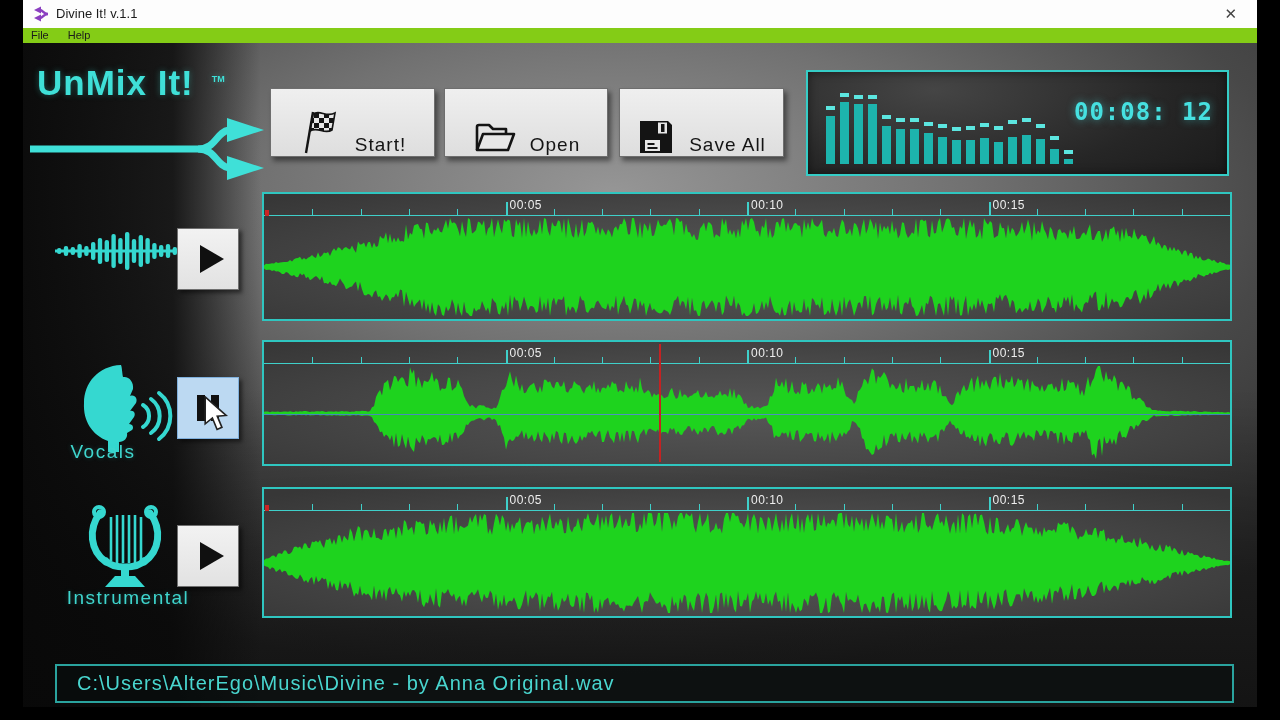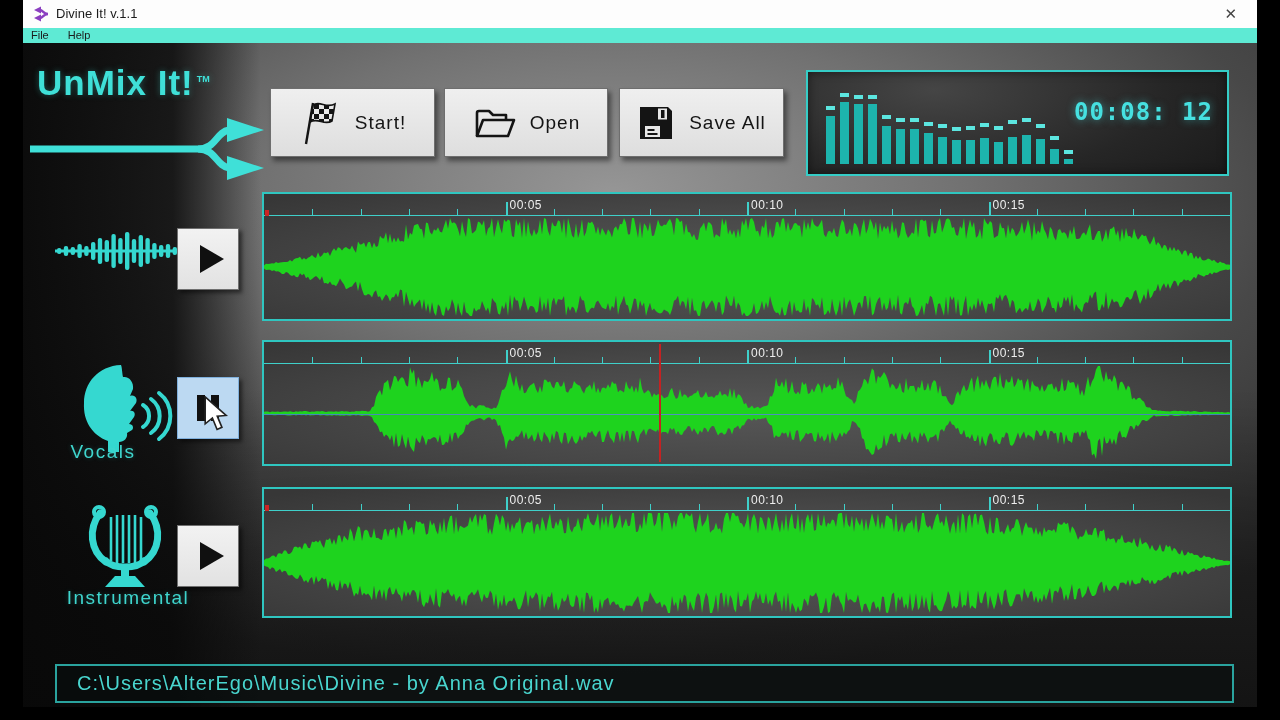--- a/index.html
+++ b/index.html
@@ -6,40 +6,40 @@
   #frame{position:relative;width:1280px;height:720px;background:#000;overflow:hidden;
          font-family:"Liberation Sans",sans-serif;
          --accent:#3fd6ce;--wave:#1ed31e;--phead:#c42222;--clock:#46e0e0;}
   .abs{position:absolute;}
 
   
   #titlebar{left:23px;top:0;width:1234px;height:28px;background:#fdfdfd;}
   #title-text{left:33px;top:0;line-height:28px;font-size:13px;color:#1b1b1b;}
   #app-icon{left:9px;top:6px;}
   #close-btn{right:14px;top:0;height:28px;line-height:28px;font-size:15px;color:#444;cursor:pointer;padding:0 6px;}
-  #menubar{left:23px;top:28px;width:1234px;height:15px;background:#5eead4;font-size:11px;color:#1b1b1b;}
+  #menubar{left:23px;top:28px;width:1234px;height:15px;background:#84cc16;font-size:11px;color:#1b1b1b;}
   .menu-item{display:inline-block;padding:1px 8px 0 8px;cursor:pointer;}
 
   
   #app{left:23px;top:43px;width:1234px;height:664px;overflow:hidden;
     background:
       linear-gradient(to right, rgba(8,8,8,.95) 0px, rgba(8,8,8,.82) 150px, rgba(8,8,8,0) 238px),
       linear-gradient(to bottom, rgba(0,0,0,0) 0%, rgba(0,0,0,0) 52%, rgba(0,0,0,.35) 78%, rgba(4,4,4,.6) 100%),
       radial-gradient(1050px 480px at 590px 150px, #969696 0%, #717171 34%, #484848 64%, #2b2b2b 100%);}
 
   
   #logo{left:7px;top:18px;width:240px;height:125px;}
   #logo-text{left:7px;top:2px;font-size:35px;font-weight:800;letter-spacing:1px;color:#3fe0d8;
              text-shadow:0 0 6px rgba(60,220,210,.35);white-space:nowrap;}
-  #logo-tm{font-size:9px;vertical-align:super;letter-spacing:0;margin-left:3px;}
+  #logo-tm{font-size:9px;vertical-align:super;letter-spacing:0;margin-left:18px;}
 
   
   .toolbtn{top:45px;width:163px;height:67px;background:linear-gradient(#efefef,#dedede);
     border:1px solid #6e6e6e;box-shadow:3px 4px 5px rgba(0,0,0,.45);
-    display:flex;align-items:center;justify-content:center;gap:14px;cursor:pointer;}
+    display:flex;align-items:flex-end;justify-content:center;gap:14px;cursor:pointer;}
   .toolbtn span{font-size:19px;letter-spacing:1px;color:#141414;}
 
   
   #display{left:783px;top:27px;width:419px;height:102px;border:2px solid #35cdc7;
     background:radial-gradient(420px 160px at 30% 18%, #454545 0%, #262626 55%, #161616 100%);
     box-shadow:0 0 10px rgba(0,0,0,.5) inset;}
   #clock{right:14px;top:26px;font-family:"DejaVu Sans Mono",monospace;font-weight:bold;
     font-size:24px;letter-spacing:1px;color:var(--clock);text-shadow:0 0 8px rgba(70,225,225,.55);}
 
   

